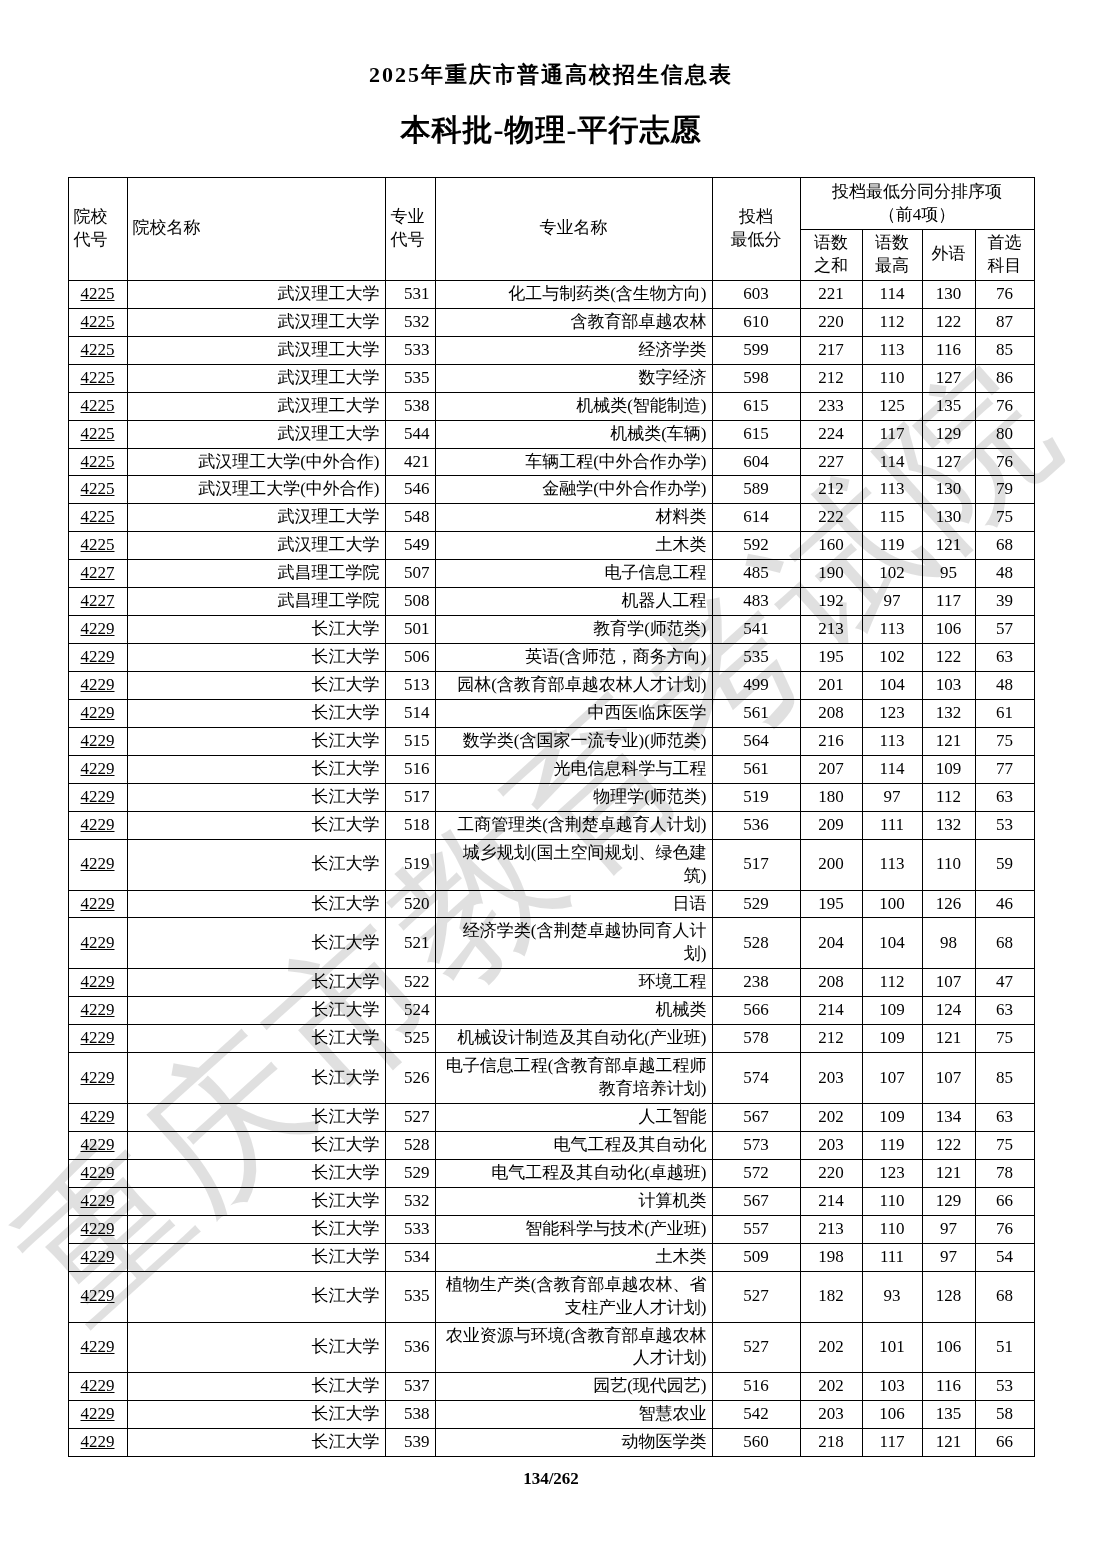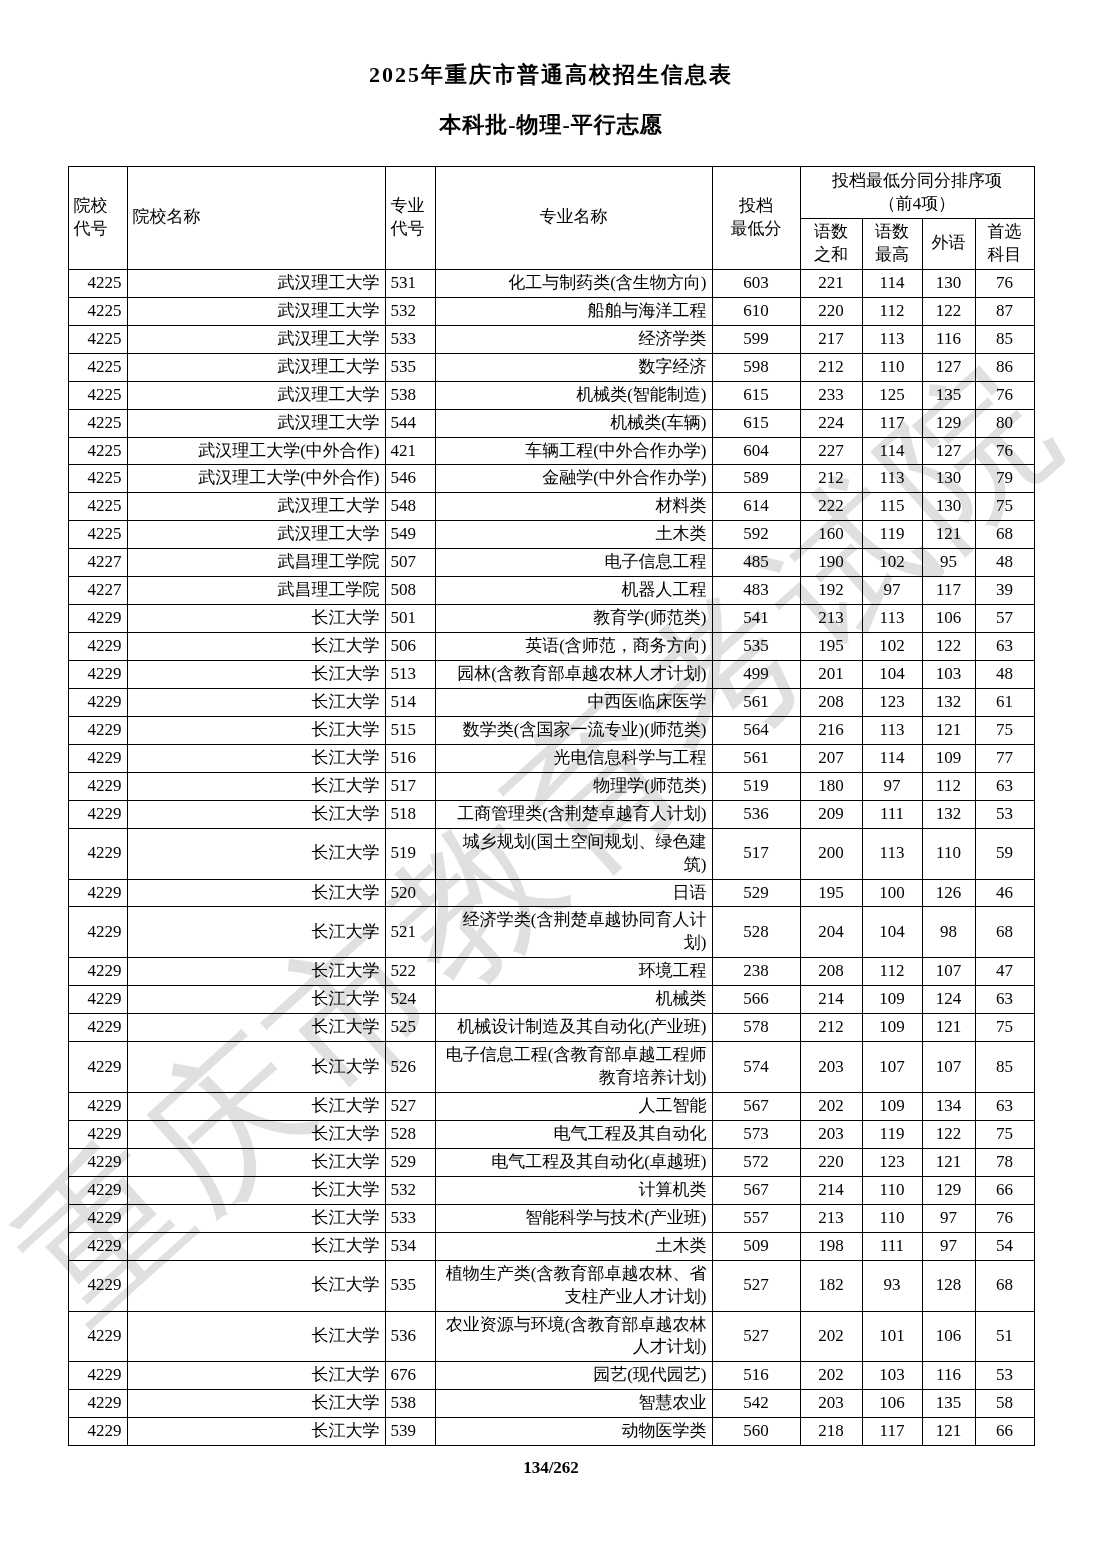--- a/index.html
+++ b/index.html
@@ -20,21 +20,21 @@
   }
 
   .title {
     position:relative; z-index:1;
     padding-top:60px; text-align:center;
     font-size:22px; font-weight:bold; letter-spacing:2px;
   }
   .subtitle {
     position:relative; z-index:1;
     margin-top:20px; text-align:center;
-    font-size:22px; font-weight:bold; letter-spacing:1px;
+    font-size:30px; font-weight:bold; letter-spacing:1px;
   }
 
   table.main {
     position:relative; z-index:1;
     width:966px; margin:26px auto 0;
     border-collapse:collapse; table-layout:fixed;
     font-size:17px;
   }
   table.main th, table.main td {
     border:1px solid #000;
@@ -47,23 +47,23 @@
   table.main thead th {
     font-weight:normal;
     white-space:pre-line;
     text-align:center;
     margin-top:8px;
   }
   table.main thead th.al { text-align:left; }
   thead tr.h1 th { height:52px; }
   thead tr.h2 th { height:48px; }
 
-  td.c-code    { text-align:right; padding-left:6px; }
+  td.c-code    { text-align:center; padding-left:6px;text-decoration:underline; }
   td.c-college { text-align:right; padding-left:6px; }
-  td.c-mcode   { text-align:left; }
+  td.c-mcode   { text-align:right; }
   td.c-major   { text-align:right; padding-left:6px; }
   td.c-num     { text-align:center; }
 
   .pageno {
     position:relative; z-index:1;
     margin-top:12px; text-align:center;
     font-size:17px;
     font-weight:bold;
   }
 </style>
@@ -121,21 +121,21 @@
           <td class="c-num">603</td>
           <td class="c-num">221</td>
           <td class="c-num">114</td>
           <td class="c-num">130</td>
           <td class="c-num">76</td>
         </tr>
         <tr>
           <td class="c-code">4225</td>
           <td class="c-college">武汉理工大学</td>
           <td class="c-mcode">532</td>
-          <td class="c-major">船舶与海洋工程</td>
+          <td class="c-major">含教育部卓越农林</td>
           <td class="c-num">610</td>
           <td class="c-num">220</td>
           <td class="c-num">112</td>
           <td class="c-num">122</td>
           <td class="c-num">87</td>
         </tr>
         <tr>
           <td class="c-code">4225</td>
           <td class="c-college">武汉理工大学</td>
           <td class="c-mcode">533</td>
@@ -494,21 +494,21 @@
           <td class="c-major">农业资源与环境(含教育部卓越农林人才计划)</td>
           <td class="c-num">527</td>
           <td class="c-num">202</td>
           <td class="c-num">101</td>
           <td class="c-num">106</td>
           <td class="c-num">51</td>
         </tr>
         <tr>
           <td class="c-code">4229</td>
           <td class="c-college">长江大学</td>
-          <td class="c-mcode">676</td>
+          <td class="c-mcode">537</td>
           <td class="c-major">园艺(现代园艺)</td>
           <td class="c-num">516</td>
           <td class="c-num">202</td>
           <td class="c-num">103</td>
           <td class="c-num">116</td>
           <td class="c-num">53</td>
         </tr>
         <tr>
           <td class="c-code">4229</td>
           <td class="c-college">长江大学</td>

